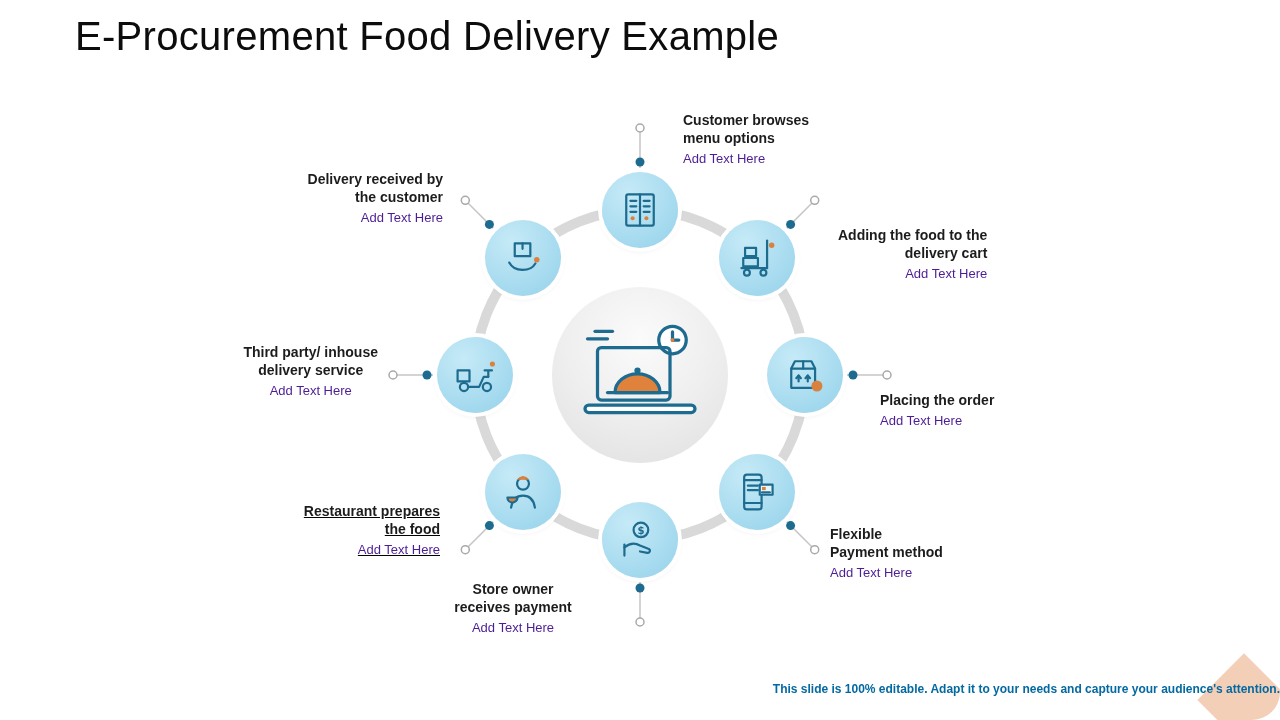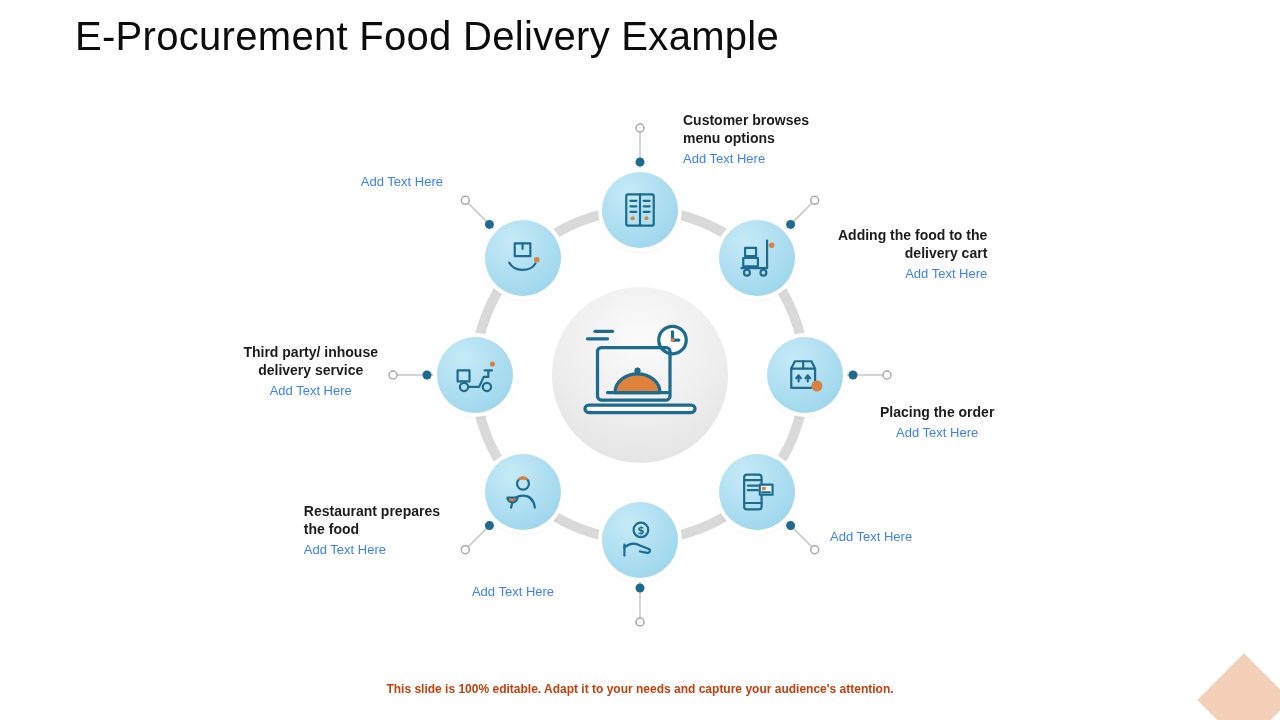--- a/index.html
+++ b/index.html
@@ -3,20 +3,21 @@
 <meta charset="utf-8">
 <style>
   html, body { margin: 0; padding: 0; }
   body { background: #fff; }
   .stage {
     position: relative;
     width: 1280px; height: 720px;
     overflow: hidden;
     background: #ffffff;
     font-family: "Liberation Sans", sans-serif;
+    border-radius: 28px;
   }
   .title {
     position: absolute;
     left: 75px; top: 14px;
     margin: 0;
     font-size: 40px;
     font-weight: 400;
     letter-spacing: 0.3px;
     color: #0c0c0c;
   }
@@ -53,36 +54,36 @@
   .n5 { left: 485px; top: 454px; }
   .n6 { left: 437px; top: 337px; }
   .n7 { left: 485px; top: 220px; }
 
   .label { position: absolute; z-index: 4; }
   .label-title {
     font-size: 14px; font-weight: 700;
     color: #1c1c1c; line-height: 1.28;
     white-space: pre-line;
   }
-  .label-sub { font-size: 13px; color: #3b82f6; margin-top: 3px; }
+  .label-sub { font-size: 13px; color: #4c1d95; margin-top: 3px; }
   .l0 { left: 683px; top: 112px; text-align: left; }
   .l1 { left: 838px; top: 227px; text-align: right; }
-  .l2 { left: 880px; top: 404px; text-align: center; }
+  .l2 { left: 880px; top: 392px; text-align: left; }
   .l3 { left: 830px; top: 526px; text-align: left; }
   .l4 { left: 413px; top: 581px; width: 200px; text-align: center; }
-  .l5 { right: 840px; top: 503px; text-align: left; }
+  .l5 { right: 840px; top: 503px; text-align: right; text-decoration: underline; }
   .l6 { right: 902px; top: 344px; text-align: center; }
   .l7 { right: 837px; top: 171px; text-align: right; }
 
   .footer {
     position: absolute;
     left: 0; right: 0; top: 682px;
-    text-align: center;
+    text-align: right;
     font-size: 12px; font-weight: 700;
-    color: #c2410c;
+    color: #0369a1;
     z-index: 4;
   }
   .corner-diamond {
     position: absolute;
     left: 1211px; top: 667px;
     width: 66px; height: 66px;
     background: #f3cfb8;
     transform: rotate(45deg);
     z-index: 0;
   }
@@ -254,36 +255,42 @@
   <div class="label l1">
     <div class="label-title">Adding the food to the
 delivery cart</div>
     <div class="label-sub">Add Text Here</div>
   </div>
   <div class="label l2">
     <div class="label-title">Placing the order</div>
     <div class="label-sub">Add Text Here</div>
   </div>
   <div class="label l3">
+    <div class="label-title">Flexible
+Payment method</div>
     <div class="label-sub">Add Text Here</div>
   </div>
   <div class="label l4">
+    <div class="label-title">Store owner
+receives payment</div>
     <div class="label-sub">Add Text Here</div>
   </div>
   <div class="label l5">
     <div class="label-title">Restaurant prepares
 the food</div>
     <div class="label-sub">Add Text Here</div>
   </div>
   <div class="label l6">
     <div class="label-title">Third party/ inhouse
 delivery service</div>
     <div class="label-sub">Add Text Here</div>
   </div>
   <div class="label l7">
+    <div class="label-title">Delivery received by
+the customer</div>
     <div class="label-sub">Add Text Here</div>
   </div>
 
   <div class="footer">This slide is 100% editable. Adapt it to your needs and capture your audience's attention.</div>
 
   <div class="corner-diamond"></div>
 
 </div>
 
 </body></html>

